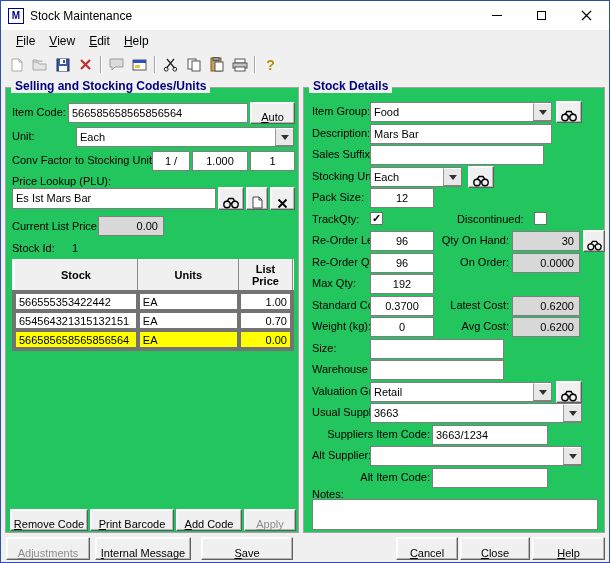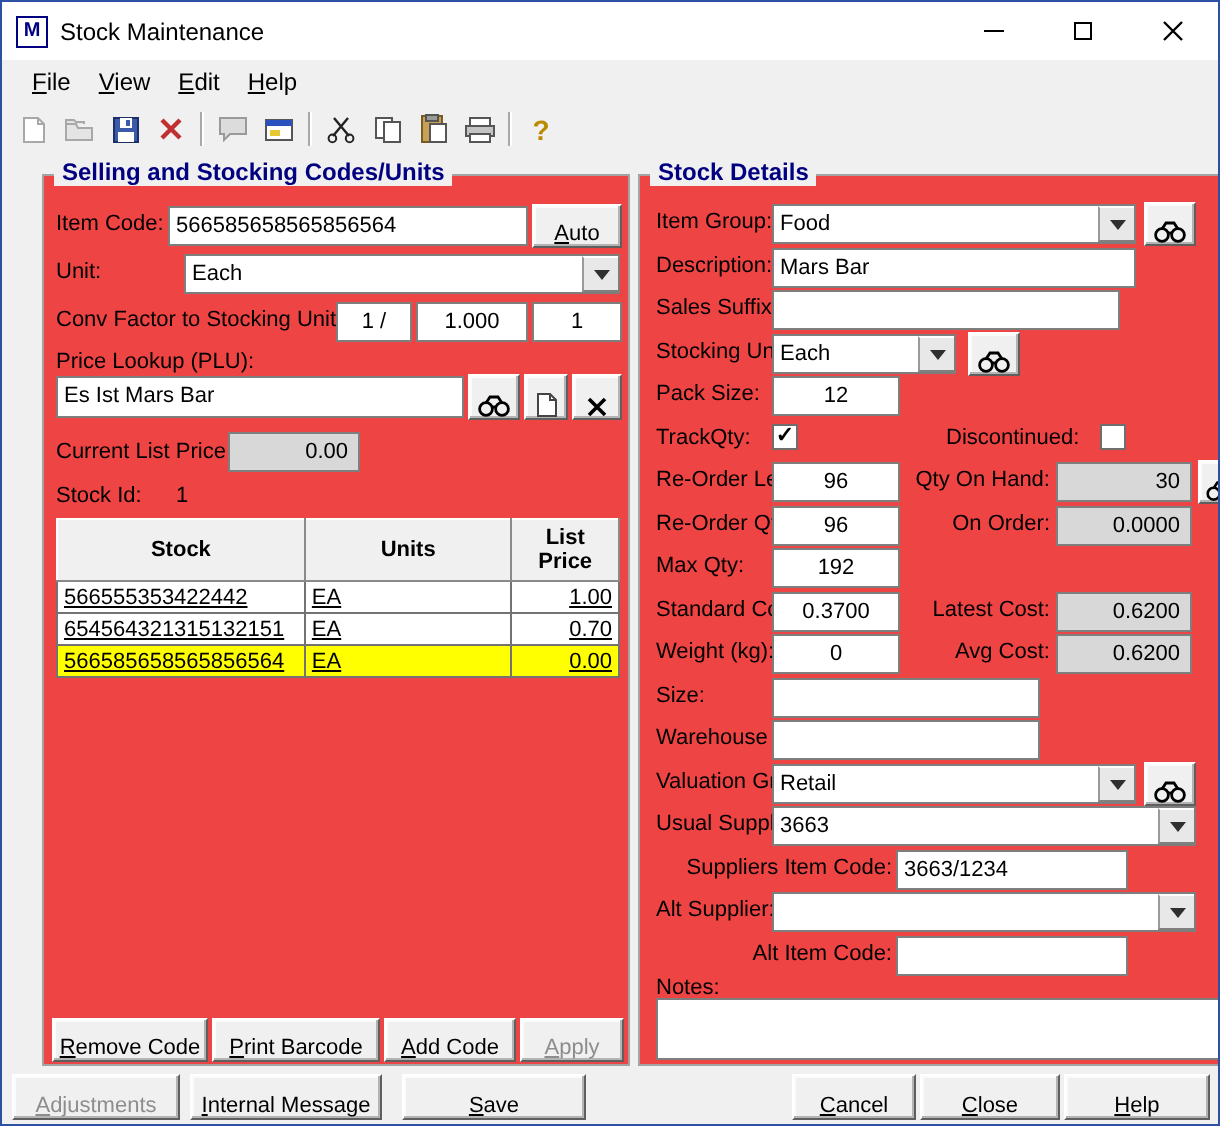--- a/index.html
+++ b/index.html
@@ -20,39 +20,39 @@
   
   .menubar { height:21px; display:flex; align-items:center; background:#f0f0f0; padding-left:8px; }
   .menu-item { padding:3px 7px; font-size:12px; }
   .menu-item::first-letter { text-decoration:underline; }
   
   .toolbar { height:27px; display:flex; align-items:center; padding-left:4px; }
   .tool-btn { width:23px; height:22px; display:flex; align-items:center; justify-content:center; }
   .tool-sep { width:1px; height:17px; background:#a8a8a8; border-right:1px solid #fff; margin:0 3px; }
   .help-glyph { font-weight:bold; font-size:14px; color:#bb8a00; }
   
-  .panel { position:absolute; border:1px solid #a3a3a3; background:#ef4444; box-sizing:border-box;margin-left:16px; }
+  .panel { position:absolute; border:1px solid #a3a3a3; background:#22c55e; box-sizing:border-box; }
   .panel-title { position:absolute; top:-9px; left:5px; background:#f0f0f0; padding:0 4px; color:#000080; font-weight:bold; font-size:12px; white-space:nowrap; }
   .lbl { position:absolute; white-space:nowrap; font-size:11px; }
   .field { position:absolute; height:20px; background:#fff; border:1px solid #7e7e7e; padding:2px 3px; font-size:11px; line-height:15px; white-space:nowrap; overflow:hidden; box-sizing:border-box; }
   .field.gray { background:#d8d8d8; text-align:right; padding-right:5px; }
   .field.num { text-align:center; }
   .combo { position:absolute; height:20px; background:#fff; border:1px solid #7e7e7e; display:flex; box-sizing:border-box; }
   .combo .txt { flex:1; padding:2px 3px; font-size:11px; line-height:14px; white-space:nowrap; overflow:hidden; }
   .combo .dd { width:17px; background:#e8e8e8; border-left:1px solid #9a9a9a; border-top:1px solid #fff; border-bottom:1px solid #808080; display:flex; align-items:center; justify-content:center; }
   .combo .dd i { width:0; height:0; border:4px solid transparent; border-top:5px solid #303030; margin-top:5px; }
   .btn3d { position:absolute; background:#f0f0f0; border:1px solid; border-color:#ffffff #5f5f5f #5f5f5f #ffffff; box-shadow:inset -1px -1px 0 #b4b4b4, inset 1px 1px 0 #fbfbfb; display:flex; align-items:flex-end; justify-content:center; box-sizing:border-box; cursor:default; }
   .btn-label { display:block; font-size:11px; white-space:nowrap; }
   .btn-label::first-letter { text-decoration:underline; }
   .btn3d.disabled .btn-label { color:#8d8d8d; }
   .checkbox { position:absolute; width:13px; height:13px; background:#fff; border:1px solid #6e6e6e; box-sizing:border-box; text-align:center; line-height:11px; font-size:11px; font-weight:bold; }
   
   .codes { position:absolute; border-collapse:collapse; background:#fff; border:1px solid #808080; }
   .codes th { background:#f0f0f0; border:1px solid #8a8a8a; border-top-color:#fff; border-left-color:#fff; font-weight:bold; font-size:11px; height:30px; padding:0 2px; vertical-align:middle; }
-  .codes td { border:1px solid #737373; font-size:11px; height:15px; padding:0 3px; white-space:nowrap; overflow:hidden;text-decoration:underline; }
+  .codes td { border:4px solid #737373; font-size:11px; height:15px; padding:0 3px; white-space:nowrap; overflow:hidden; }
   .codes tr.sel td { background:#ffff00; }
   .codes td.pr { text-align:right; }
 </style>
 </head>
 <body>
 
 <div class="window">
 
   <div class="titlebar">
     <div class="app-icon">

